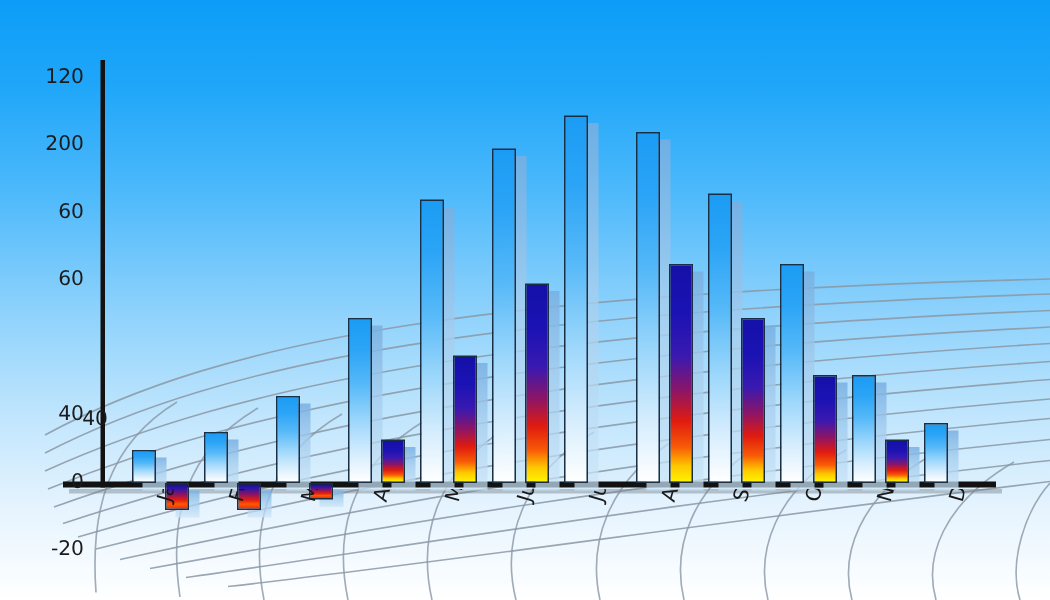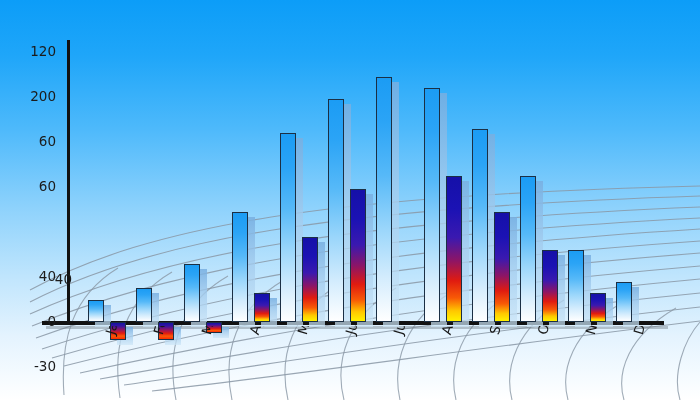--- a/index.html
+++ b/index.html
@@ -122,21 +122,21 @@
     </g>
   </svg>
 
   <div class="plot">
 
     <div class="y-axis"></div>
     <div class="x-axis-shadow"></div>
     <div class="x-axis"></div>
 
     <div id="ytick-layer">
-        <div class="ytick" style="top: 367px; left: 8px; width: 48px;">-30</div>
+        <div class="ytick" style="top: 367px; left: 8px; width: 48px;">-20</div>
         <div class="ytick" style="top: 322px; left: 8px; width: 48px;">0</div>
         <div class="ytick" style="top: 277px; left: 8px; width: 48px;">40</div>
         <div class="ytick" style="top: 232px; left: 24px; width: 48px; margin-top: 48px;">40</div>
         <div class="ytick" style="top: 187px; left: 8px; width: 48px;">60</div>
         <div class="ytick" style="top: 142px; left: 8px; width: 48px;">60</div>
         <div class="ytick" style="top: 97px; left: 8px; width: 48px;">200</div>
         <div class="ytick" style="top: 52px; left: 8px; width: 48px;">120</div>
       </div>
     <div id="bar-layer">
         <div class="bar-shadow" style="left: 95px; width: 16px; top: 304.5px; height: 22.5px;"></div>

